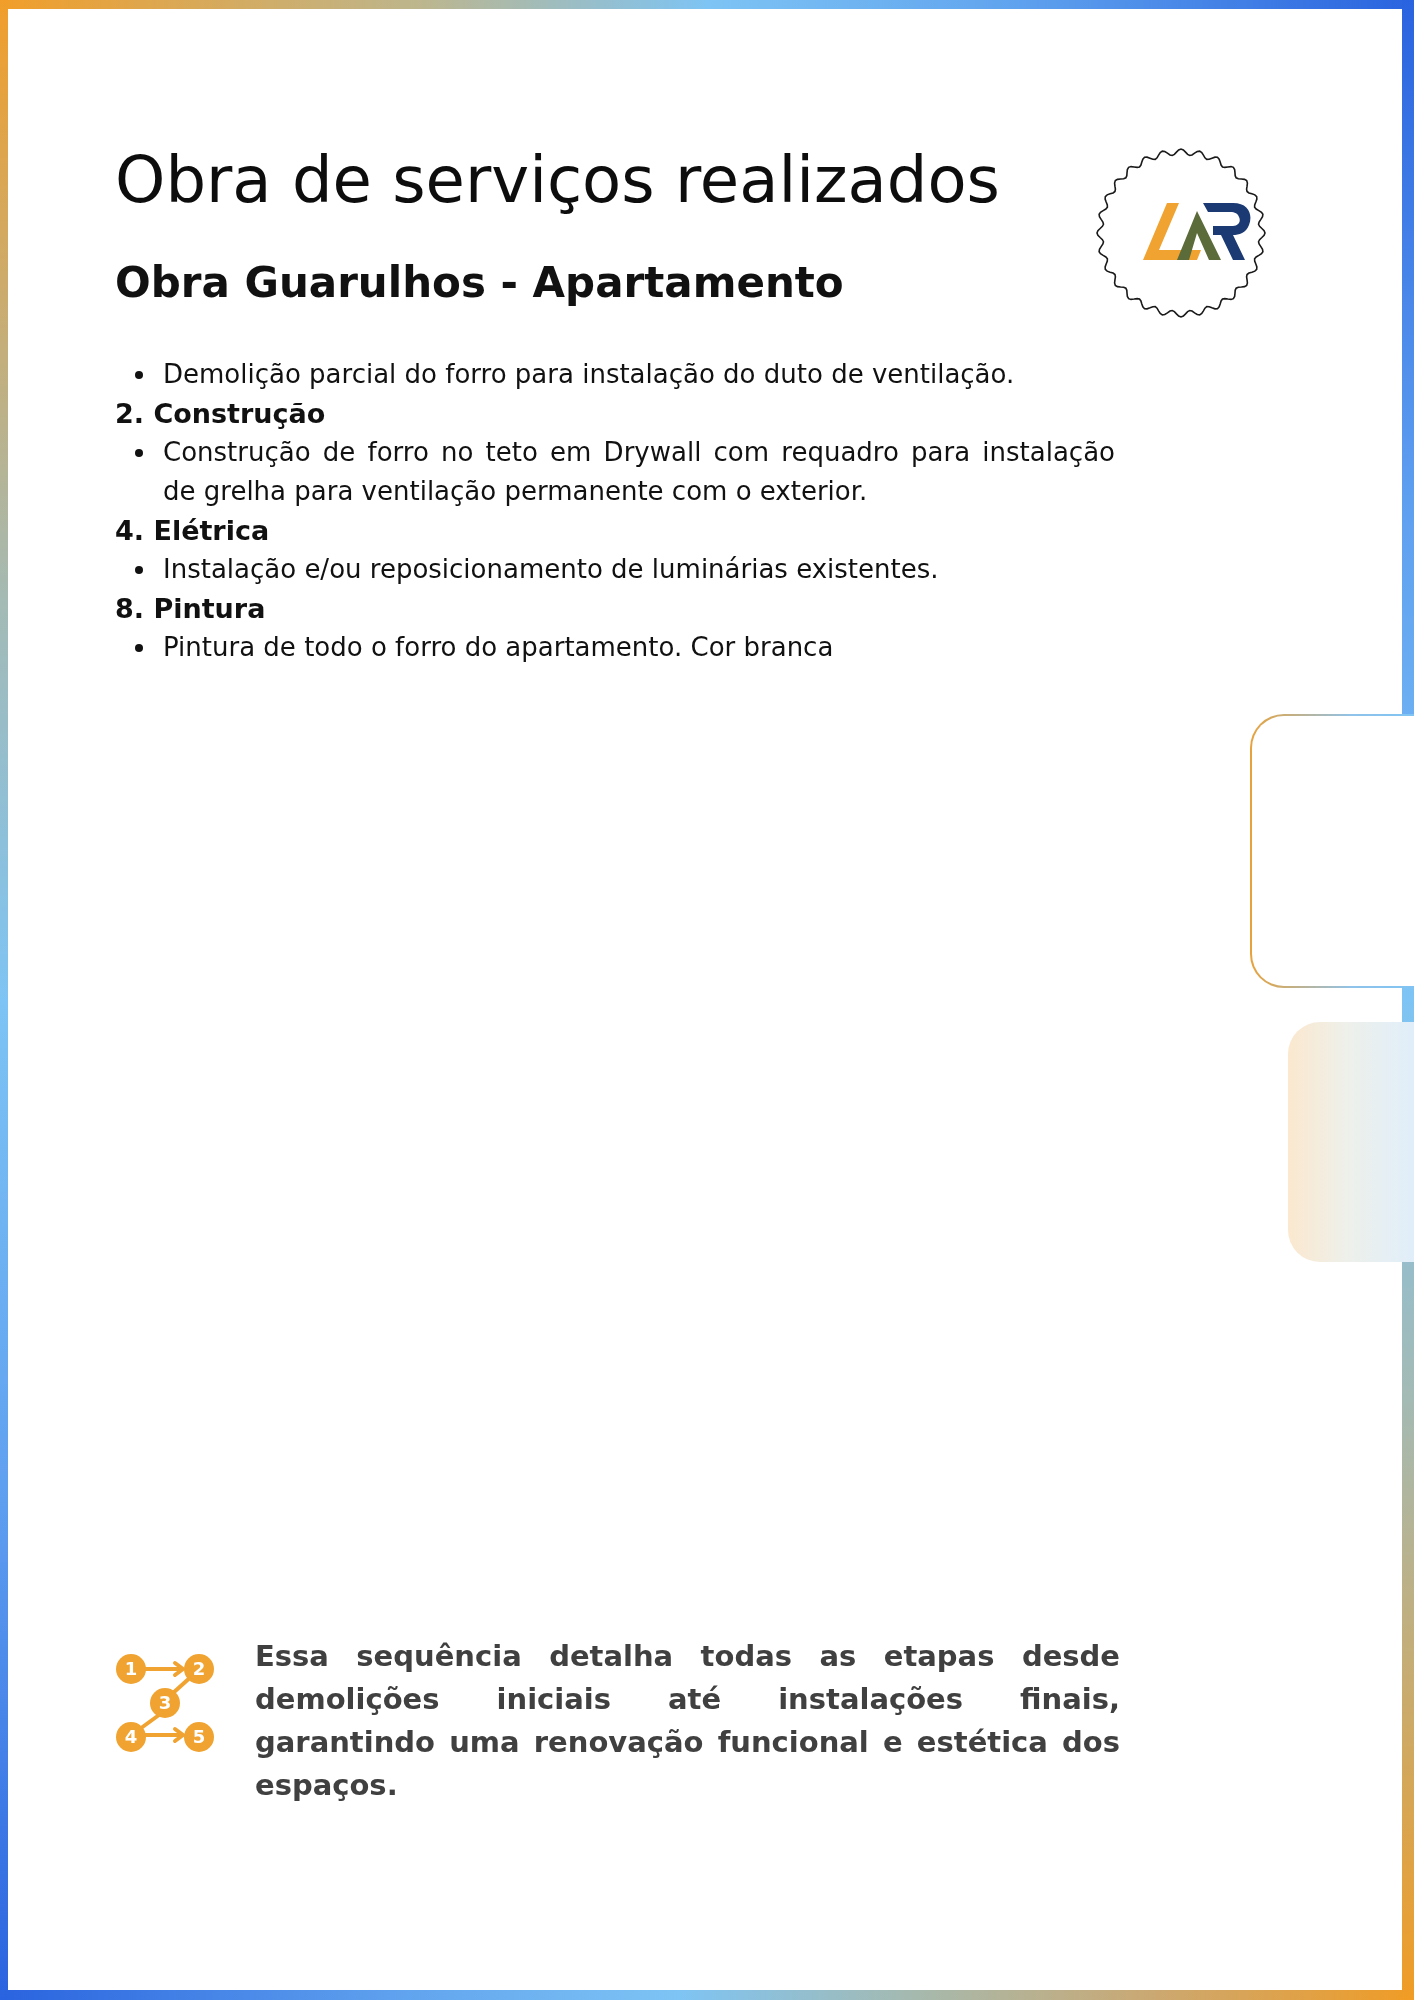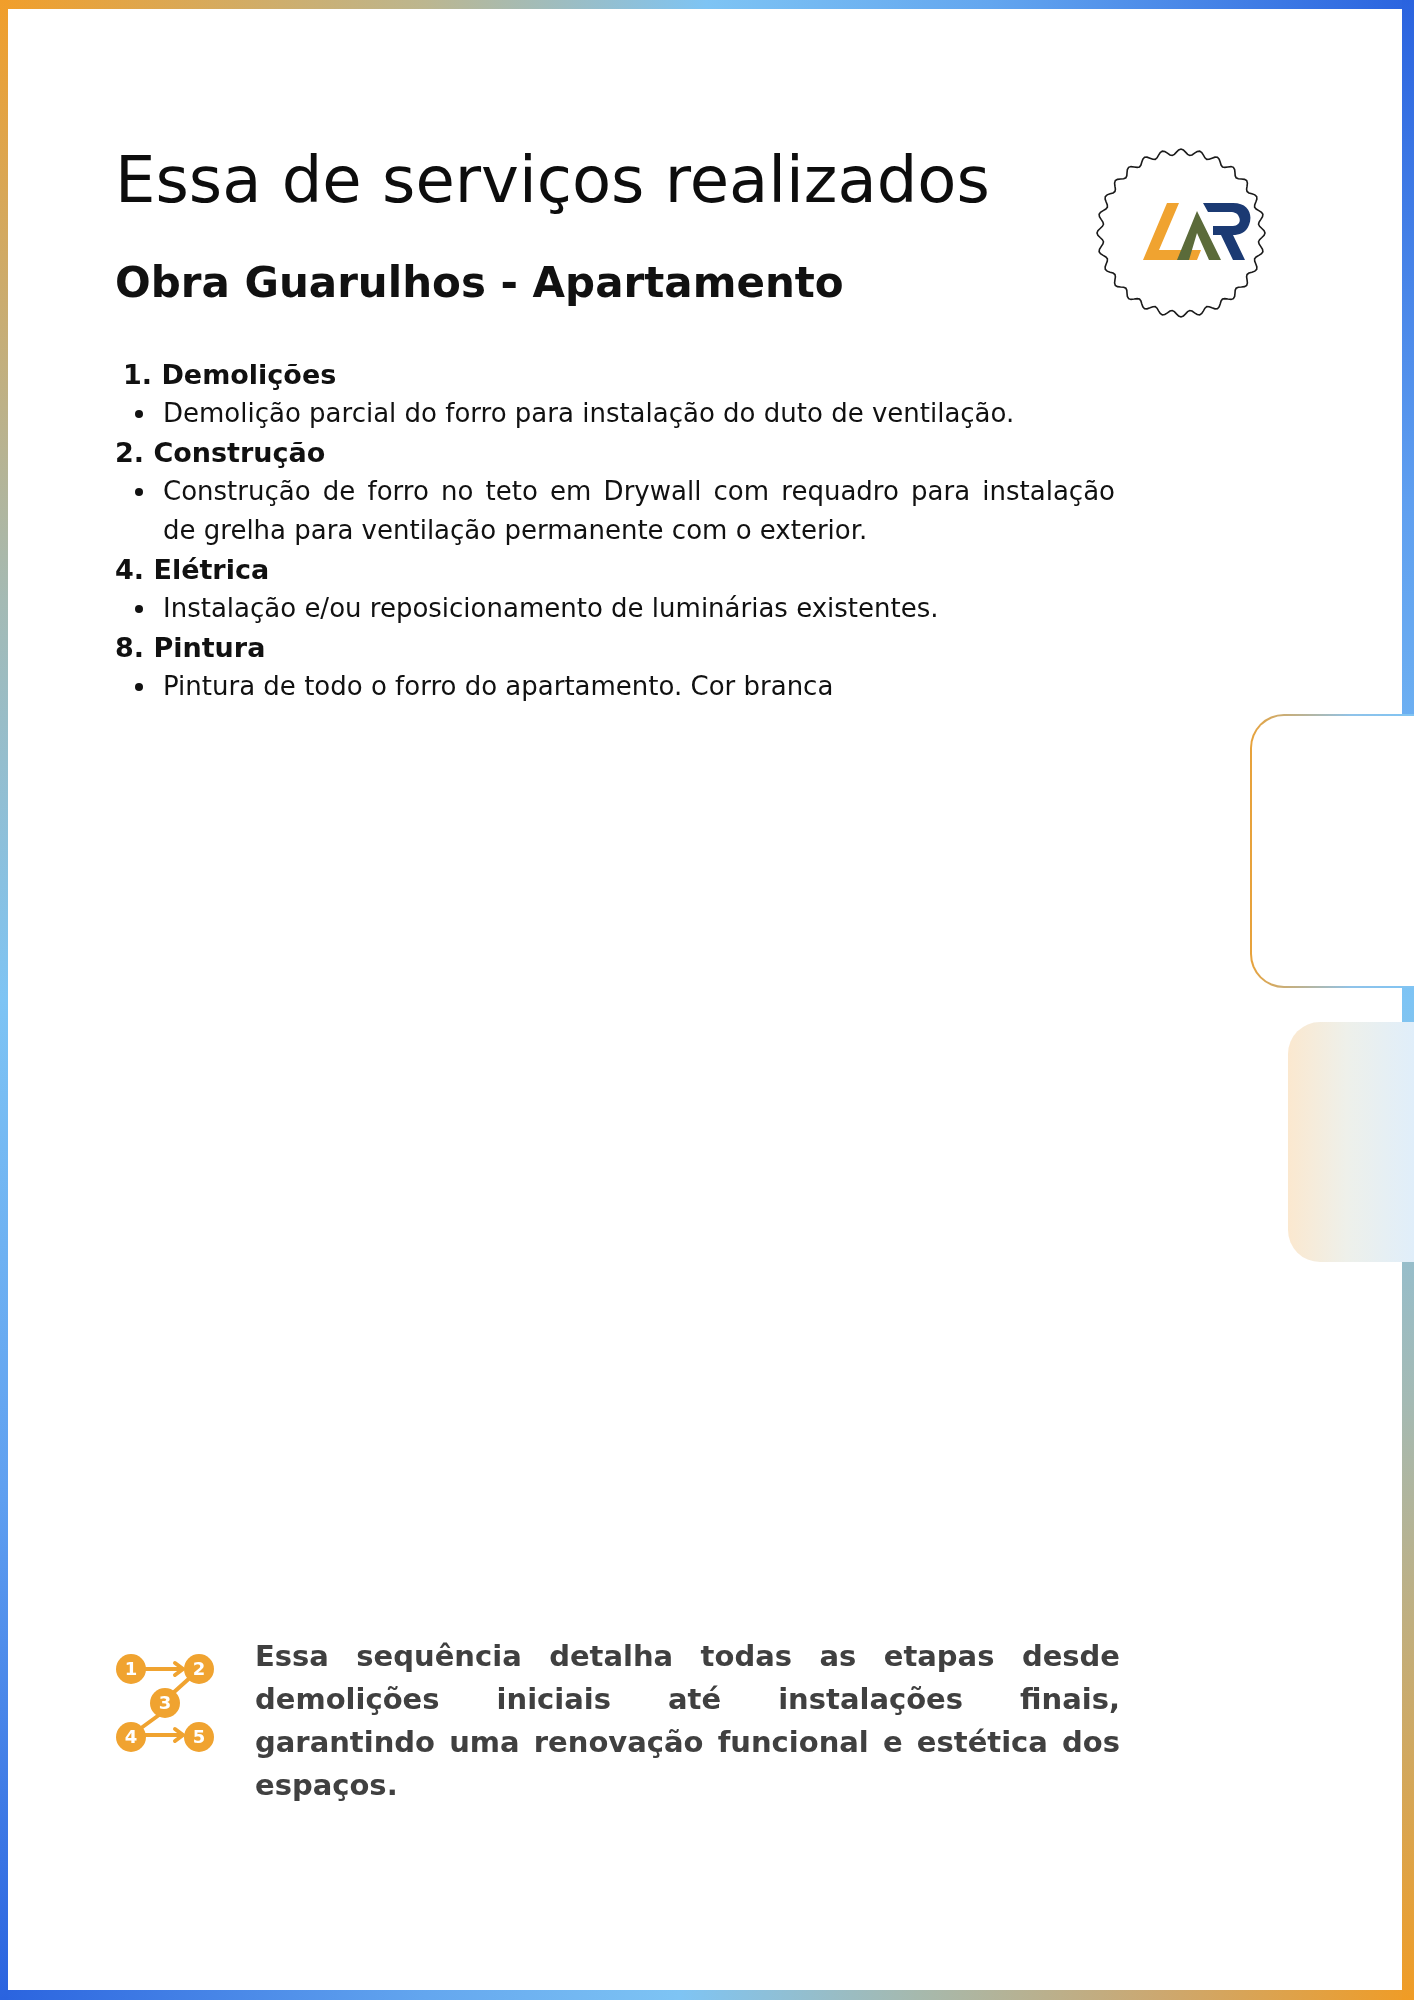--- a/index.html
+++ b/index.html
@@ -70,38 +70,37 @@
     }
   </style>
 </head>
 <body>
 
 <div class="frame-top"></div>
 <div class="frame-bottom"></div>
 <div class="frame-left"></div>
 <div class="frame-right"></div>
 
-<h1 class="title">Essa de serviços realizados</h1>
+<h1 class="title">Obra de serviços realizados</h1>
 <h2 class="subtitle">Obra Guarulhos - Apartamento</h2>
 
 <div class="logo">
   <svg viewBox="0 0 176 176" width="176" height="176">
     <path id="seal" fill="none" stroke="#1a1a1a" stroke-width="1.6" d="M172.00,88.00 L171.09,90.33 L168.87,92.54 L166.60,94.63 L165.51,96.73 L166.10,99.03 L167.86,101.57 L169.52,104.22 L169.89,106.69 L168.49,108.76 L165.83,110.42 L163.15,111.95 L161.62,113.76 L161.69,116.13 L162.83,119.00 L163.87,121.95 L163.68,124.45 L161.85,126.15 L158.89,127.18 L155.94,128.08 L154.04,129.50 L153.59,131.82 L154.06,134.87 L154.41,137.98 L153.67,140.37 L151.51,141.63 L148.40,141.97 L145.32,142.19 L143.15,143.15 L142.19,145.32 L141.97,148.40 L141.63,151.51 L140.37,153.67 L137.98,154.41 L134.87,154.06 L131.82,153.59 L129.50,154.04 L128.08,155.94 L127.18,158.89 L126.15,161.85 L124.45,163.68 L121.95,163.87 L119.00,162.83 L116.13,161.69 L113.76,161.62 L111.95,163.15 L110.42,165.83 L108.76,168.49 L106.69,169.89 L104.22,169.52 L101.57,167.86 L99.03,166.10 L96.73,165.51 L94.63,166.60 L92.54,168.87 L90.33,171.09 L88.00,172.00 L85.67,171.09 L83.46,168.87 L81.37,166.60 L79.27,165.51 L76.97,166.10 L74.43,167.86 L71.78,169.52 L69.31,169.89 L67.24,168.49 L65.58,165.83 L64.05,163.15 L62.24,161.62 L59.87,161.69 L57.00,162.83 L54.05,163.87 L51.55,163.68 L49.85,161.85 L48.82,158.89 L47.92,155.94 L46.50,154.04 L44.18,153.59 L41.13,154.06 L38.02,154.41 L35.63,153.67 L34.37,151.51 L34.03,148.40 L33.81,145.32 L32.85,143.15 L30.68,142.19 L27.60,141.97 L24.49,141.63 L22.33,140.37 L21.59,137.98 L21.94,134.87 L22.41,131.82 L21.96,129.50 L20.06,128.08 L17.11,127.18 L14.15,126.15 L12.32,124.45 L12.13,121.95 L13.17,119.00 L14.31,116.13 L14.38,113.76 L12.85,111.95 L10.17,110.42 L7.51,108.76 L6.11,106.69 L6.48,104.22 L8.14,101.57 L9.90,99.03 L10.49,96.73 L9.40,94.63 L7.13,92.54 L4.91,90.33 L4.00,88.00 L4.91,85.67 L7.13,83.46 L9.40,81.37 L10.49,79.27 L9.90,76.97 L8.14,74.43 L6.48,71.78 L6.11,69.31 L7.51,67.24 L10.17,65.58 L12.85,64.05 L14.38,62.24 L14.31,59.87 L13.17,57.00 L12.13,54.05 L12.32,51.55 L14.15,49.85 L17.11,48.82 L20.06,47.92 L21.96,46.50 L22.41,44.18 L21.94,41.13 L21.59,38.02 L22.33,35.63 L24.49,34.37 L27.60,34.03 L30.68,33.81 L32.85,32.85 L33.81,30.68 L34.03,27.60 L34.37,24.49 L35.63,22.33 L38.02,21.59 L41.13,21.94 L44.18,22.41 L46.50,21.96 L47.92,20.06 L48.82,17.11 L49.85,14.15 L51.55,12.32 L54.05,12.13 L57.00,13.17 L59.87,14.31 L62.24,14.38 L64.05,12.85 L65.58,10.17 L67.24,7.51 L69.31,6.11 L71.78,6.48 L74.43,8.14 L76.97,9.90 L79.27,10.49 L81.37,9.40 L83.46,7.13 L85.67,4.91 L88.00,4.00 L90.33,4.91 L92.54,7.13 L94.63,9.40 L96.73,10.49 L99.03,9.90 L101.57,8.14 L104.22,6.48 L106.69,6.11 L108.76,7.51 L110.42,10.17 L111.95,12.85 L113.76,14.38 L116.13,14.31 L119.00,13.17 L121.95,12.13 L124.45,12.32 L126.15,14.15 L127.18,17.11 L128.08,20.06 L129.50,21.96 L131.82,22.41 L134.87,21.94 L137.98,21.59 L140.37,22.33 L141.63,24.49 L141.97,27.60 L142.19,30.68 L143.15,32.85 L145.32,33.81 L148.40,34.03 L151.51,34.37 L153.67,35.63 L154.41,38.02 L154.06,41.13 L153.59,44.18 L154.04,46.50 L155.94,47.92 L158.89,48.82 L161.85,49.85 L163.68,51.55 L163.87,54.05 L162.83,57.00 L161.69,59.87 L161.62,62.24 L163.15,64.05 L165.83,65.58 L168.49,67.24 L169.89,69.31 L169.52,71.78 L167.86,74.43 L166.10,76.97 L165.51,79.27 L166.60,81.37 L168.87,83.46 L171.09,85.67 L172.00,88.00 Z"></path>
 
     <polygon points="50,115 74,58 86,58 66,105 108,105 104,115" fill="#f0a330"></polygon>
 
     <polygon points="84,115 104,66 128,115 116,115 104,88 96,115" fill="#5b6b3a"></polygon>
 
     <path d="M110,58 L140,58 C156,58 160,70 156,80 C153,88 146,90 140,90 L152,115 L140,115 L128,90 L120,90 L120,81 L140,81 C146,81 148,76 146,72 C144,67 140,67 136,67 L115,67 Z" fill="#1b3a73"></path>
   </svg>
 </div>
 
 <div class="services">
   <div>
-    <p class="section-heading first">1. Demolições</p>
     <ul class="bullets">
       <li>Demolição parcial do forro para instalação do duto de ventilação.</li>
     </ul>
   </div>
   <div>
     <p class="section-heading">2. Construção</p>
     <ul class="bullets">
       <li>Construção de forro no teto em Drywall com requadro para instalação de grelha para ventilação permanente com o exterior.</li>
     </ul>
   </div>

